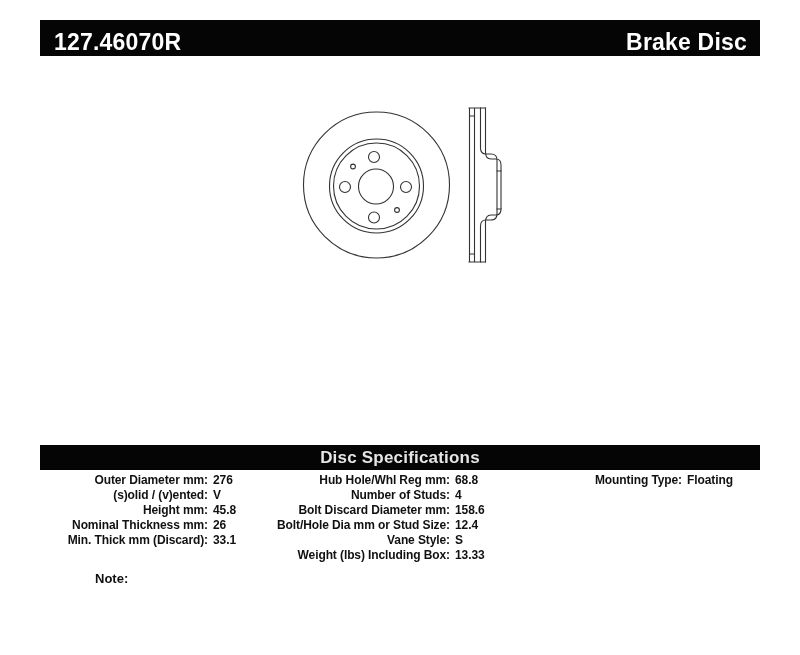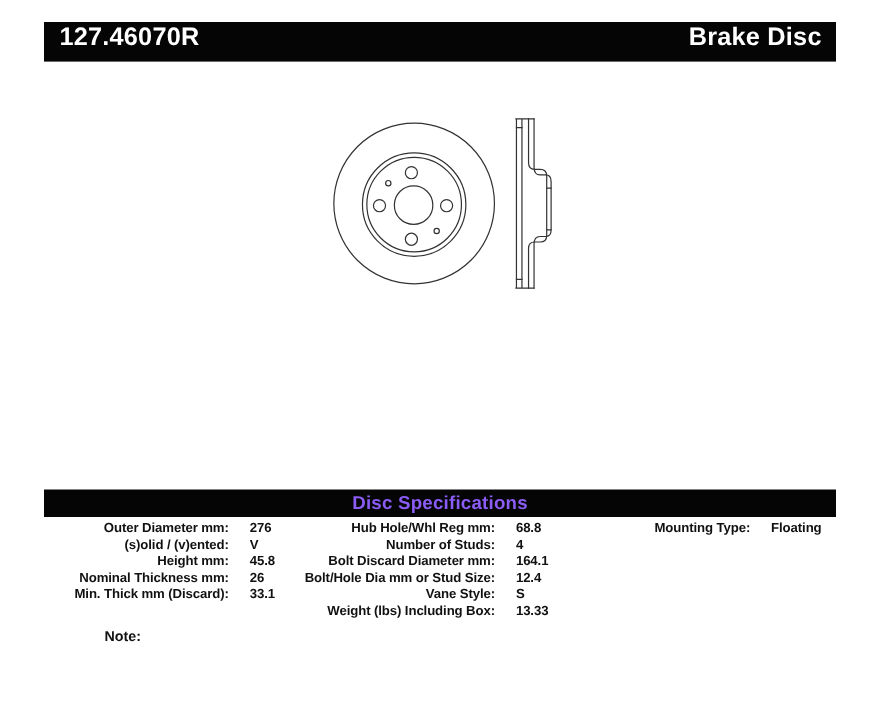--- a/index.html
+++ b/index.html
@@ -13,21 +13,21 @@
     overflow: hidden;
   }
   
   .header-bar {
     position: absolute;
     left: 40px; top: 20px;
     width: 720px; height: 36px;
     background: #050505;
     color: #ffffff;
     display: flex;
-    align-items: flex-start;
+    align-items: flex-end;
     justify-content: space-between;
     box-sizing: border-box;
     padding: 0 13px 0 14px;
   }
   .header-bar .part-number,
   .header-bar .product-title {
     font-size: 23px;
     font-weight: bold;
     letter-spacing: 0.2px;
     white-space: nowrap;
@@ -37,21 +37,21 @@
     position: absolute;
     left: 285px; top: 90px;
     width: 235px; height: 185px;
   }
   
   .spec-bar {
     position: absolute;
     left: 40px; top: 445px;
     width: 720px; height: 25px;
     background: #050505;
-    color: #8b5cf6;
+    color: #e5e5e5;
     display: flex;
     align-items: center;
     justify-content: center;
   }
   .spec-bar .spec-title {
     font-size: 17px;
     font-weight: bold;
     letter-spacing: 0.2px;
   }
   
@@ -68,21 +68,21 @@
     height: 15px;
     font-size: 12px;
     font-weight: bold;
     letter-spacing: -0.1px;
     white-space: nowrap;
   }
   .spec-label { display: inline-block; text-align: right; }
   .col1 .spec-label { width: 168px; }
   .col2 .spec-label { width: 190px; }
   .col3 .spec-label { width: 122px; }
-  .spec-value { margin-left: 19px; }
+  .spec-value { margin-left: 5px; }
   
   .note-label {
     position: absolute;
     left: 95px; top: 571px;
     font-size: 13px;
     font-weight: bold;
   }
 </style>
 </head>
 <body>
@@ -146,21 +146,21 @@
     <div class="spec-row">
       <span class="spec-label">Hub Hole/Whl Reg mm:</span>
       <span class="spec-value">68.8</span>
     </div>
     <div class="spec-row">
       <span class="spec-label">Number of Studs:</span>
       <span class="spec-value">4</span>
     </div>
     <div class="spec-row">
       <span class="spec-label">Bolt Discard Diameter mm:</span>
-      <span class="spec-value">164.1</span>
+      <span class="spec-value">158.6</span>
     </div>
     <div class="spec-row">
       <span class="spec-label">Bolt/Hole Dia mm or Stud Size:</span>
       <span class="spec-value">12.4</span>
     </div>
     <div class="spec-row">
       <span class="spec-label">Vane Style:</span>
       <span class="spec-value">S</span>
     </div>
     <div class="spec-row">

